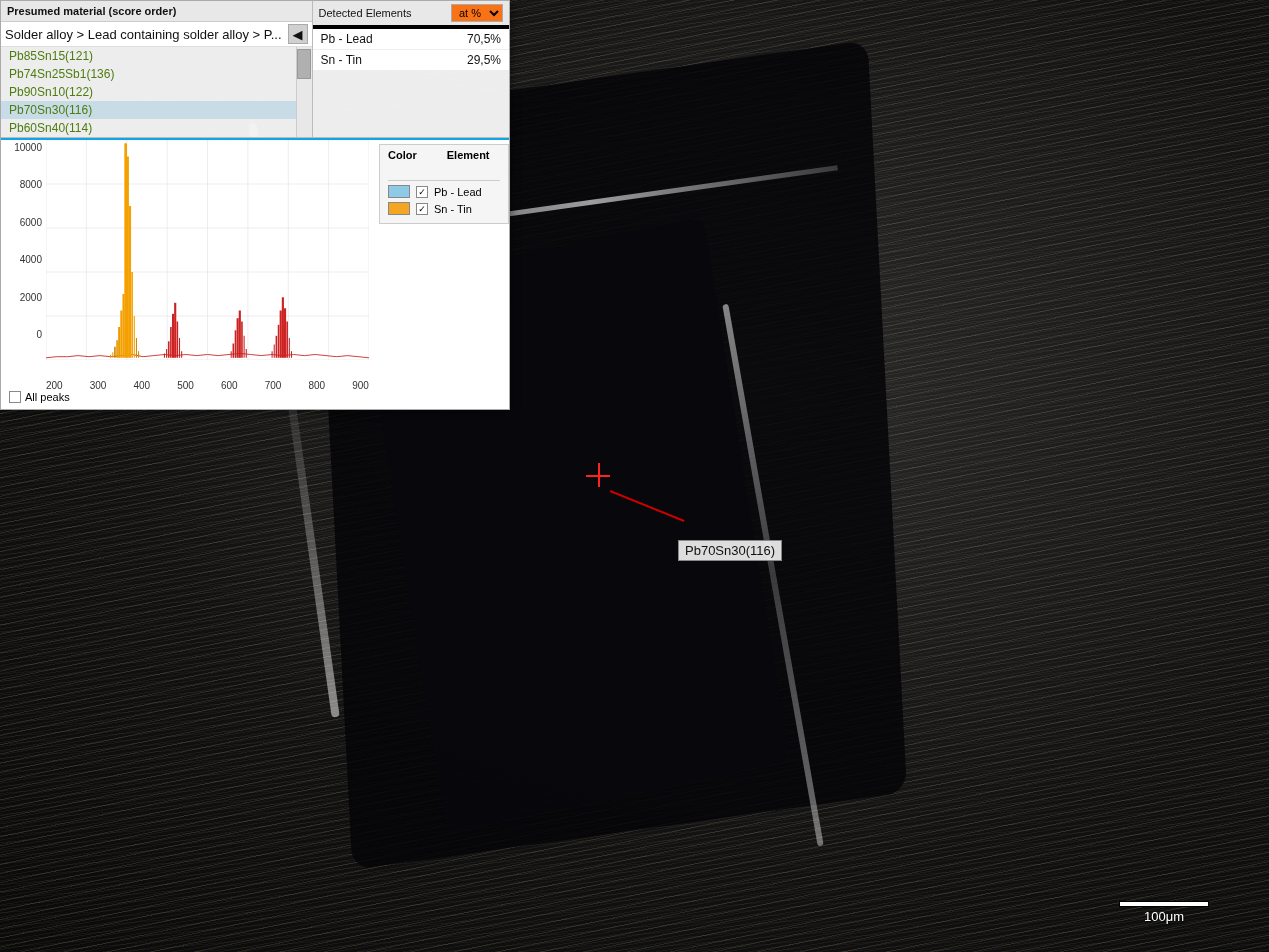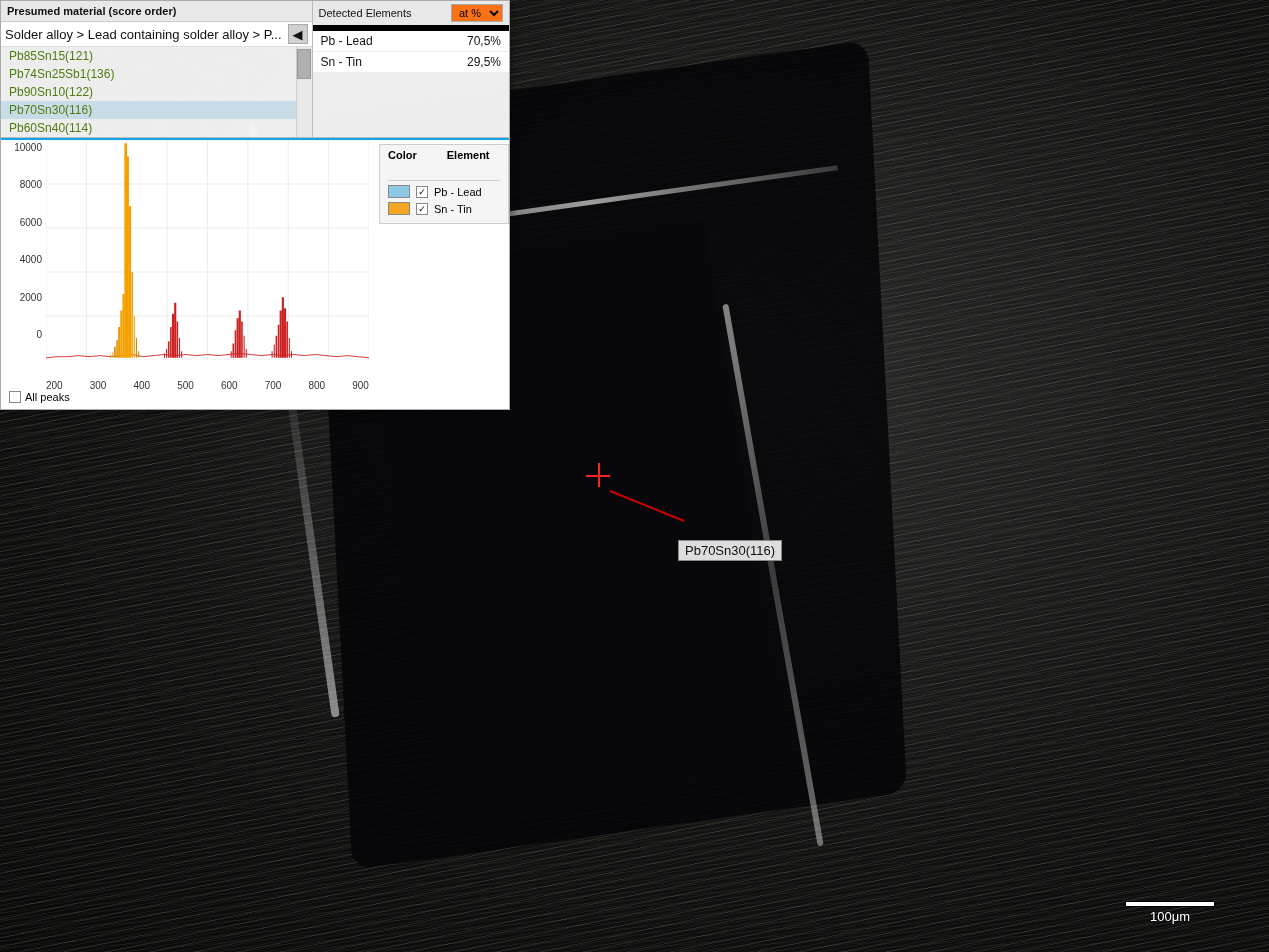--- a/index.html
+++ b/index.html
@@ -145,21 +145,21 @@
       padding: 2px 6px;
       font-size: 13px;
       color: #111;
       white-space: nowrap;
     }
 
     
     .scale-bar-container {
       position: absolute;
       bottom: 28px;
-      right: 54px;
+      right: 60px;
       display: flex;
       flex-direction: column;
       align-items: center;
     }
     .scale-bar {
       width: 90px;
       height: 6px;
       background: #fff;
       border: 1px solid #000;
     }
@@ -261,21 +261,21 @@
     }
 
     
     .detected-section {
       flex: 1;
     }
     .detected-header {
       display: flex;
       align-items: center;
       background: #e8e8e8;
-      border-bottom: 6px solid #000000;
+      border-bottom: 4px solid #000000;
       padding: 3px 6px;
       gap: 4px;
     }
     .detected-title {
       flex: 1;
       font-size: 11px;
       color: #111;
     }
     .at-percent-dropdown {
       font-size: 11px;

